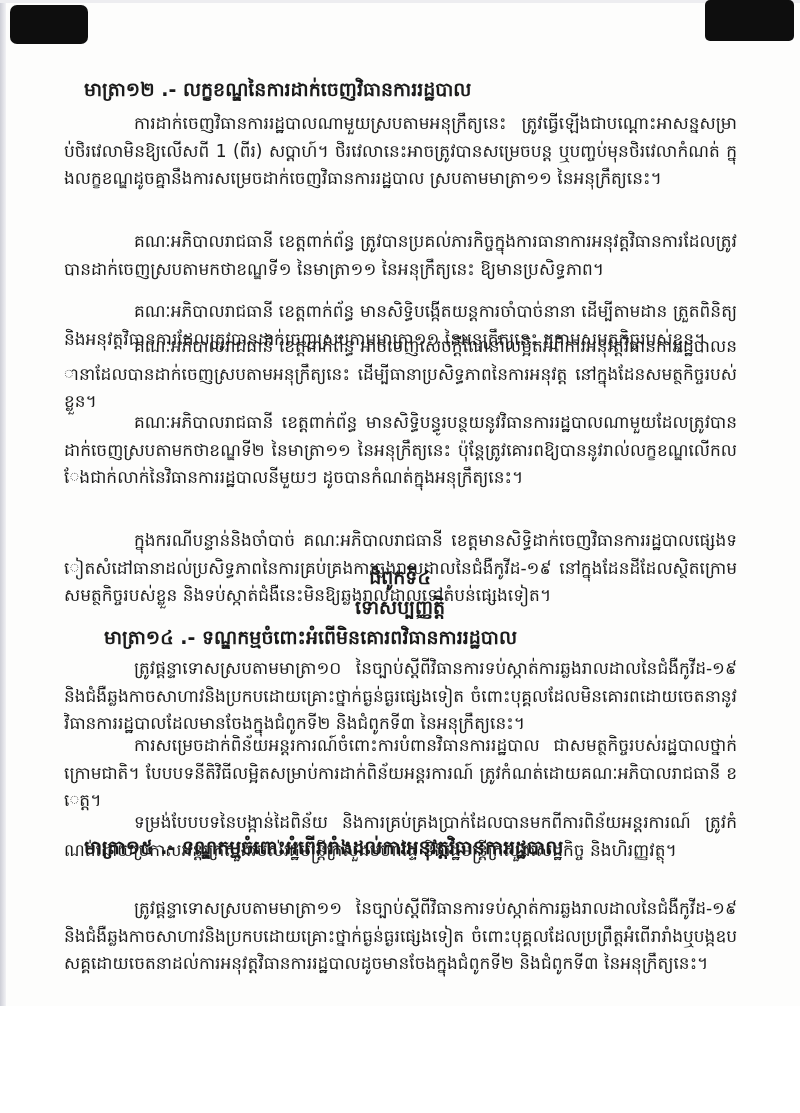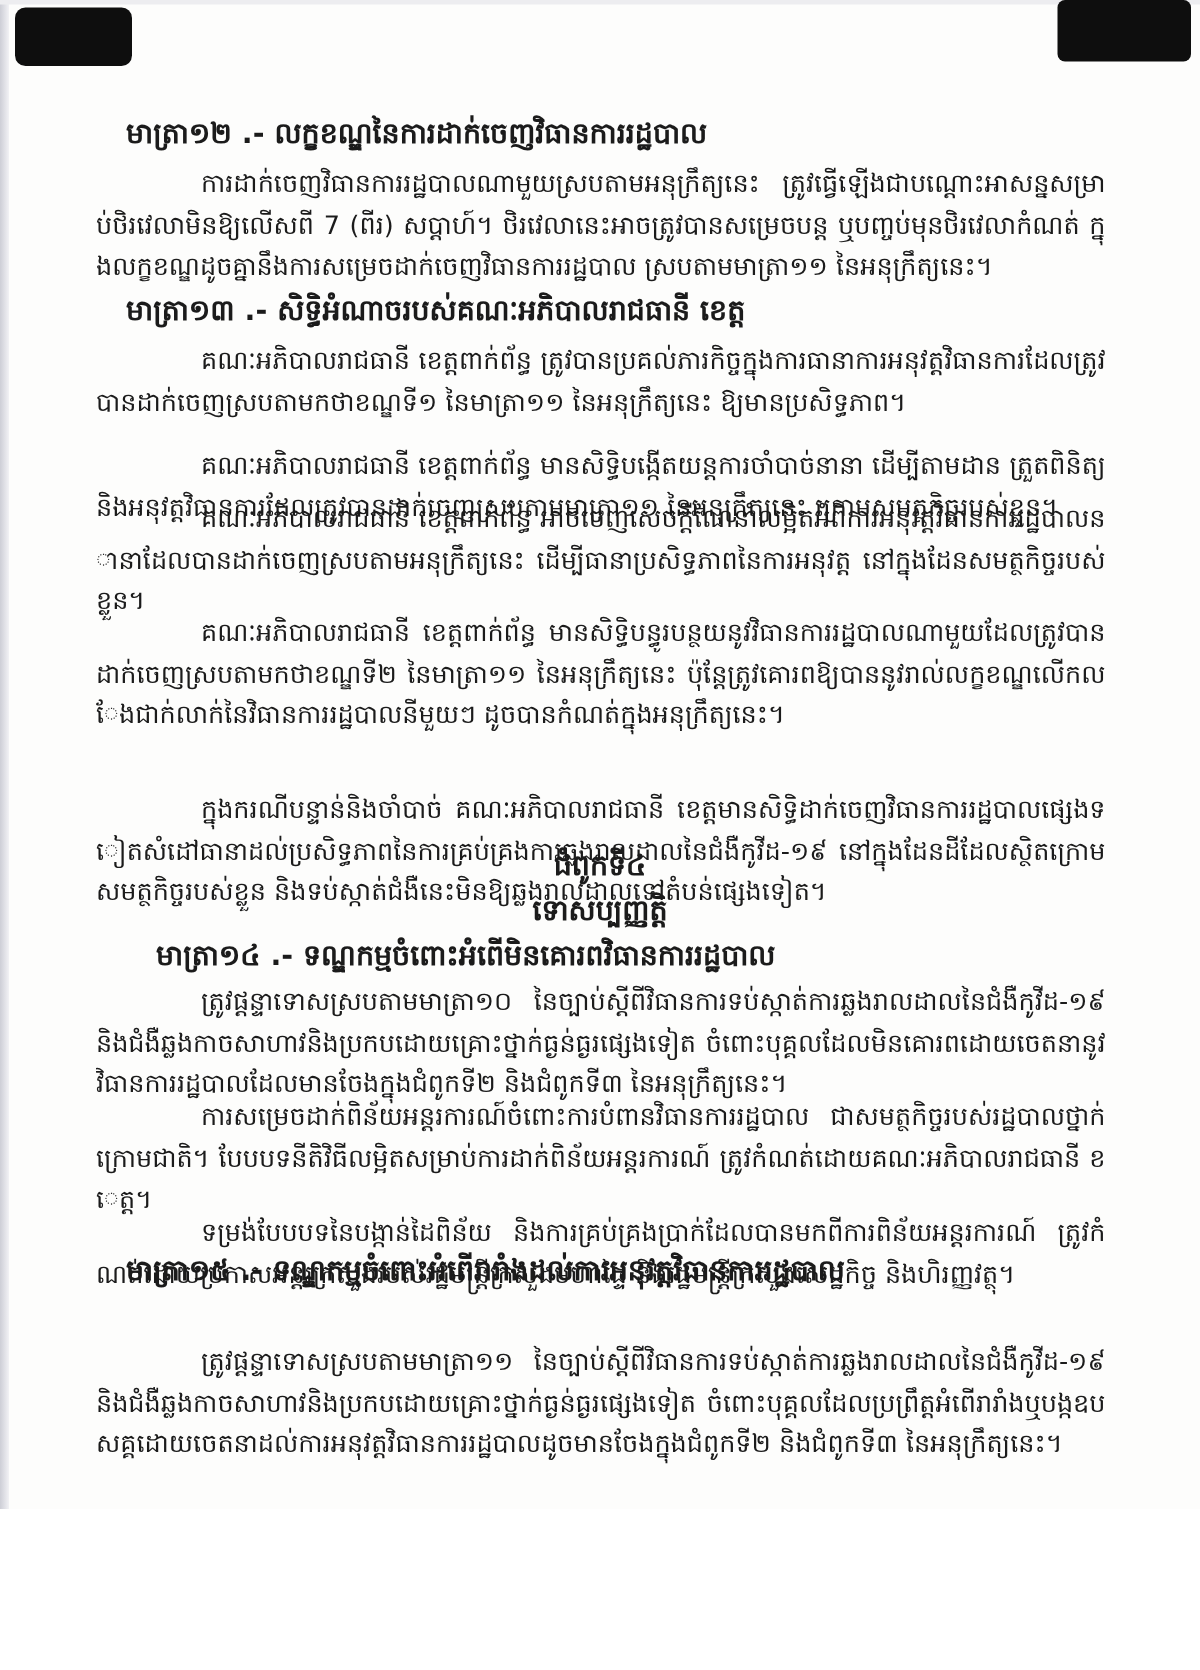--- a/index.html
+++ b/index.html
@@ -55,23 +55,22 @@
 
 <div class="page">
 
   <div class="edge-left"></div>
   <div class="edge-top"></div>
   <div class="edge-bottom"></div>
   <div class="corner-mark left"></div>
   <div class="corner-mark right"></div>
 
   <div id="h-a12" class="blk heading">មាត្រា១២ .- លក្ខខណ្ឌនៃការដាក់ចេញវិធានការរដ្ឋបាល</div>
-  <div id="p-a12-1" class="blk body-p h3">ការដាក់ចេញវិធានការរដ្ឋបាលណាមួយស្របតាមអនុក្រឹត្យនេះ ត្រូវធ្វើឡើងជាបណ្ដោះអាសន្នសម្រាប់ថិរវេលាមិនឱ្យលើសពី 7 (ពីរ) សប្តាហ៍។ ថិរវេលានេះអាចត្រូវបានសម្រេចបន្ត ឬបញ្ចប់មុនថិរវេលាកំណត់ ក្នុងលក្ខខណ្ឌដូចគ្នានឹងការសម្រេចដាក់ចេញវិធានការរដ្ឋបាល ស្របតាមមាត្រា១១ នៃអនុក្រឹត្យនេះ។</div>
+  <div id="p-a12-1" class="blk body-p h3">ការដាក់ចេញវិធានការរដ្ឋបាលណាមួយស្របតាមអនុក្រឹត្យនេះ ត្រូវធ្វើឡើងជាបណ្ដោះអាសន្នសម្រាប់ថិរវេលាមិនឱ្យលើសពី 1 (ពីរ) សប្តាហ៍។ ថិរវេលានេះអាចត្រូវបានសម្រេចបន្ត ឬបញ្ចប់មុនថិរវេលាកំណត់ ក្នុងលក្ខខណ្ឌដូចគ្នានឹងការសម្រេចដាក់ចេញវិធានការរដ្ឋបាល ស្របតាមមាត្រា១១ នៃអនុក្រឹត្យនេះ។</div>
 
-  <div id="h-a13" class="blk heading">មាត្រា១៣ .- សិទ្ធិអំណាចរបស់គណៈអភិបាលរាជធានី ខេត្ត</div>
   <div id="p-a13-1" class="blk body-p h2">គណៈអភិបាលរាជធានី ខេត្តពាក់ព័ន្ធ ត្រូវបានប្រគល់ភារកិច្ចក្នុងការធានាការអនុវត្តវិធានការដែលត្រូវបានដាក់ចេញស្របតាមកថាខណ្ឌទី១ នៃមាត្រា១១ នៃអនុក្រឹត្យនេះ ឱ្យមានប្រសិទ្ធភាព។</div>
   <div id="p-a13-2" class="blk body-p h2">គណៈអភិបាលរាជធានី ខេត្តពាក់ព័ន្ធ មានសិទ្ធិបង្កើតយន្តការចាំបាច់នានា ដើម្បីតាមដាន ត្រួតពិនិត្យនិងអនុវត្តវិធានការដែលត្រូវបានដាក់ចេញស្របតាមមាត្រា១១ នៃអនុក្រឹត្យនេះ ក្រោមសមត្ថកិច្ចរបស់ខ្លួន។</div>
   <div id="p-a13-3" class="blk body-p h3">គណៈអភិបាលរាជធានី ខេត្តពាក់ព័ន្ធ អាចចេញសេចក្តីណែនាំលម្អិតអំពីការអនុវត្តវិធានការរដ្ឋបាលនានាដែលបានដាក់ចេញស្របតាមអនុក្រឹត្យនេះ ដើម្បីធានាប្រសិទ្ធភាពនៃការអនុវត្ត នៅក្នុងដែនសមត្ថកិច្ចរបស់ខ្លួន។</div>
   <div id="p-a13-4" class="blk body-p h3">គណៈអភិបាលរាជធានី ខេត្តពាក់ព័ន្ធ មានសិទ្ធិបន្ធូរបន្ថយនូវវិធានការរដ្ឋបាលណាមួយដែលត្រូវបានដាក់ចេញស្របតាមកថាខណ្ឌទី២ នៃមាត្រា១១ នៃអនុក្រឹត្យនេះ ប៉ុន្តែត្រូវគោរពឱ្យបាននូវរាល់លក្ខខណ្ឌលើកលែងជាក់លាក់នៃវិធានការរដ្ឋបាលនីមួយៗ ដូចបានកំណត់ក្នុងអនុក្រឹត្យនេះ។</div>
   <div id="p-a13-5" class="blk body-p h3">ក្នុងករណីបន្ទាន់និងចាំបាច់ គណៈអភិបាលរាជធានី ខេត្តមានសិទ្ធិដាក់ចេញវិធានការរដ្ឋបាលផ្សេងទៀតសំដៅធានាដល់ប្រសិទ្ធភាពនៃការគ្រប់គ្រងការឆ្លងរាលដាលនៃជំងឺកូវីដ-១៩ នៅក្នុងដែនដីដែលស្ថិតក្រោមសមត្ថកិច្ចរបស់ខ្លួន និងទប់ស្កាត់ជំងឺនេះមិនឱ្យឆ្លងរាលដាលទៅតំបន់ផ្សេងទៀត។</div>
 
   <div class="blk chapter">
     <div>ជំពូកទី៤</div>
     <div>ទោសប្បញ្ញត្តិ</div>
   </div>

